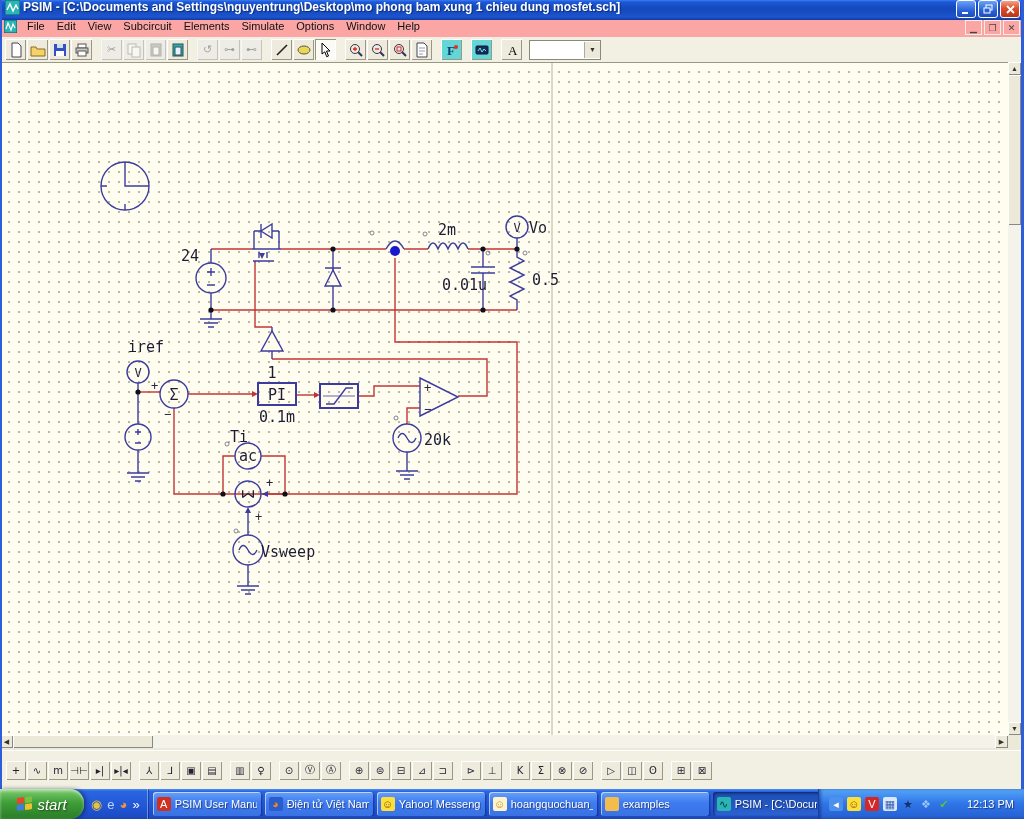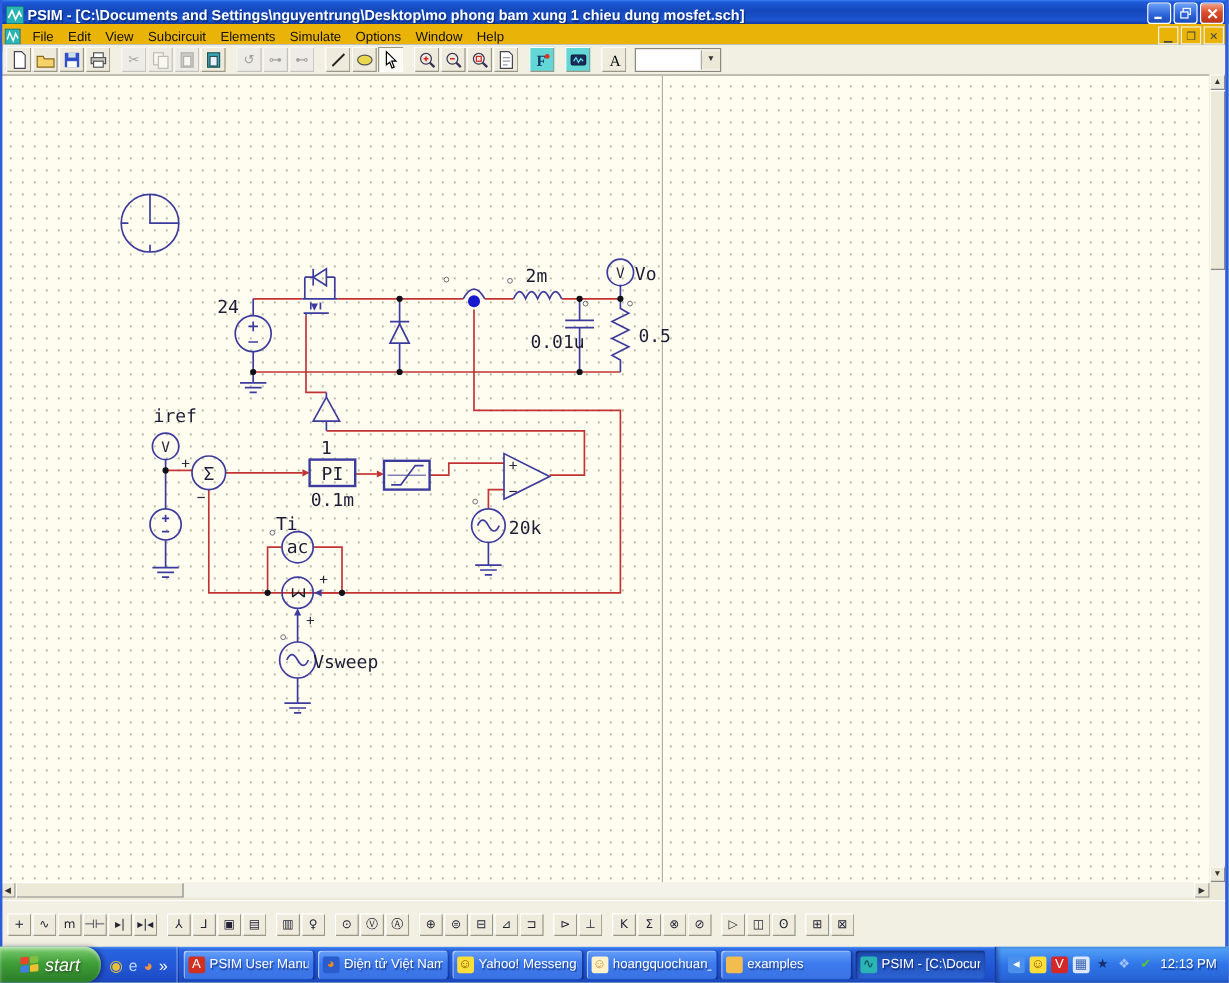--- a/index.html
+++ b/index.html
@@ -1,31 +1,31 @@
 <!DOCTYPE html>
 <html><head>
 <meta charset="utf-8">
 <style>
   html,body{margin:0;padding:0}
   body{width:1024px;height:819px;overflow:hidden;position:relative;
        font-family:"Liberation Sans",sans-serif;background:#ece9d8;font-size:11px}
   
   .titlebar{position:absolute;left:0;top:0;width:1024px;height:20px;
     background:linear-gradient(180deg,#3b7df0 0%,#1c58d8 10%,#1548ba 45%,#1c55d0 85%,#11399c 100%);
-    display:flex;align-items:flex-end;padding:0 2px;box-sizing:border-box;color:#fff}
+    display:flex;align-items:flex-start;padding:0 2px;box-sizing:border-box;color:#fff}
   .app-icon{width:15px;height:15px;margin:0 3px;display:inline-flex}
   .title-text{flex:1;font-weight:bold;font-size:12px;white-space:nowrap;overflow:hidden;
     text-shadow:1px 1px 1px #062a7a}
   .win-btns{display:flex;gap:2px;margin-right:2px}
   .wbtn{width:18px;height:16px;border-radius:3px;border:1px solid #fff;
     background:linear-gradient(180deg,#6ba1f8,#2a62d8 60%,#1c4cb8);display:flex;
     align-items:center;justify-content:center;color:#fff;font-size:10px;line-height:1}
   .wbtn.close{background:linear-gradient(180deg,#f2a38a,#dd4f2b 45%,#b83518)}
-  .menubar{position:absolute;left:2px;top:20px;width:1020px;height:17px;background:#eab308;
-    display:flex;align-items:flex-end;border-bottom:6px solid #1d4ed8}
+  .menubar{position:absolute;left:2px;top:20px;width:1020px;height:17px;background:#fca5a5;
+    display:flex;align-items:flex-start;border-bottom:6px solid #1d4ed8}
   .mdi-icon{width:13px;height:13px;margin:0 4px 0 2px;display:inline-flex}
   .mitem{padding:1px 6px;color:#111}
   .menu-spacer{flex:1}
   .mdictl{width:15px;height:13px;margin-right:2px;display:flex;align-items:center;
     justify-content:center;color:#444;font-size:9px;border:1px solid #f2efe3}
   
   .toolbar{position:absolute;left:2px;top:37px;width:1020px;height:25px;background:#f2efe3;
     display:flex;align-items:center;padding-left:3px;box-sizing:border-box}
   .tbtn{width:21px;height:21px;margin-right:1px;background:#eeebdd;
     box-shadow:inset 1px 1px 0 #fff,inset -1px -1px 0 #9a9786;
@@ -96,21 +96,21 @@
   .task.active{background:linear-gradient(180deg,#1e4eb4,#2558c4 60%,#2d63d4);
     box-shadow:inset 1px 1px 3px rgba(0,0,40,.6)}
   .ticon{width:14px;height:14px;border-radius:2px;flex:0 0 auto;display:flex;
     align-items:center;justify-content:center;font-size:11px;line-height:1}
   .tlabel{font-size:11px;white-space:nowrap;overflow:hidden;text-shadow:1px 1px 1px rgba(0,0,40,.5)}
   .tray{height:30px;display:flex;align-items:center;gap:4px;padding:0 10px 0 10px;
     background:linear-gradient(180deg,#55a5f8 0%,#2f74e8 50%,#2560d0 100%);
     border-left:1px solid #1840a0;box-shadow:inset 2px 0 3px rgba(0,0,60,.35)}
   .trico{width:14px;height:14px;border-radius:2px;display:flex;align-items:center;
     justify-content:center;font-size:11px;line-height:1}
-  .clock{color:#fff;font-size:11px;margin-left:1px;text-shadow:1px 1px 1px rgba(0,0,40,.5)}
+  .clock{color:#fff;font-size:11px;margin-left:12px;text-shadow:1px 1px 1px rgba(0,0,40,.5)}
 </style>
 </head>
 <body>
 
 <div class="titlebar">
   <span class="app-icon">
     <svg width="15" height="15">
         <rect x="0" y="0" width="15" height="15" fill="#2ab4b4" stroke="#0a5a6a"></rect>
         <path d="M2,10 L5,4 L8,11 L11,5 L13,9" stroke="#fff" fill="none" stroke-width="1.4"></path>
       </svg>

